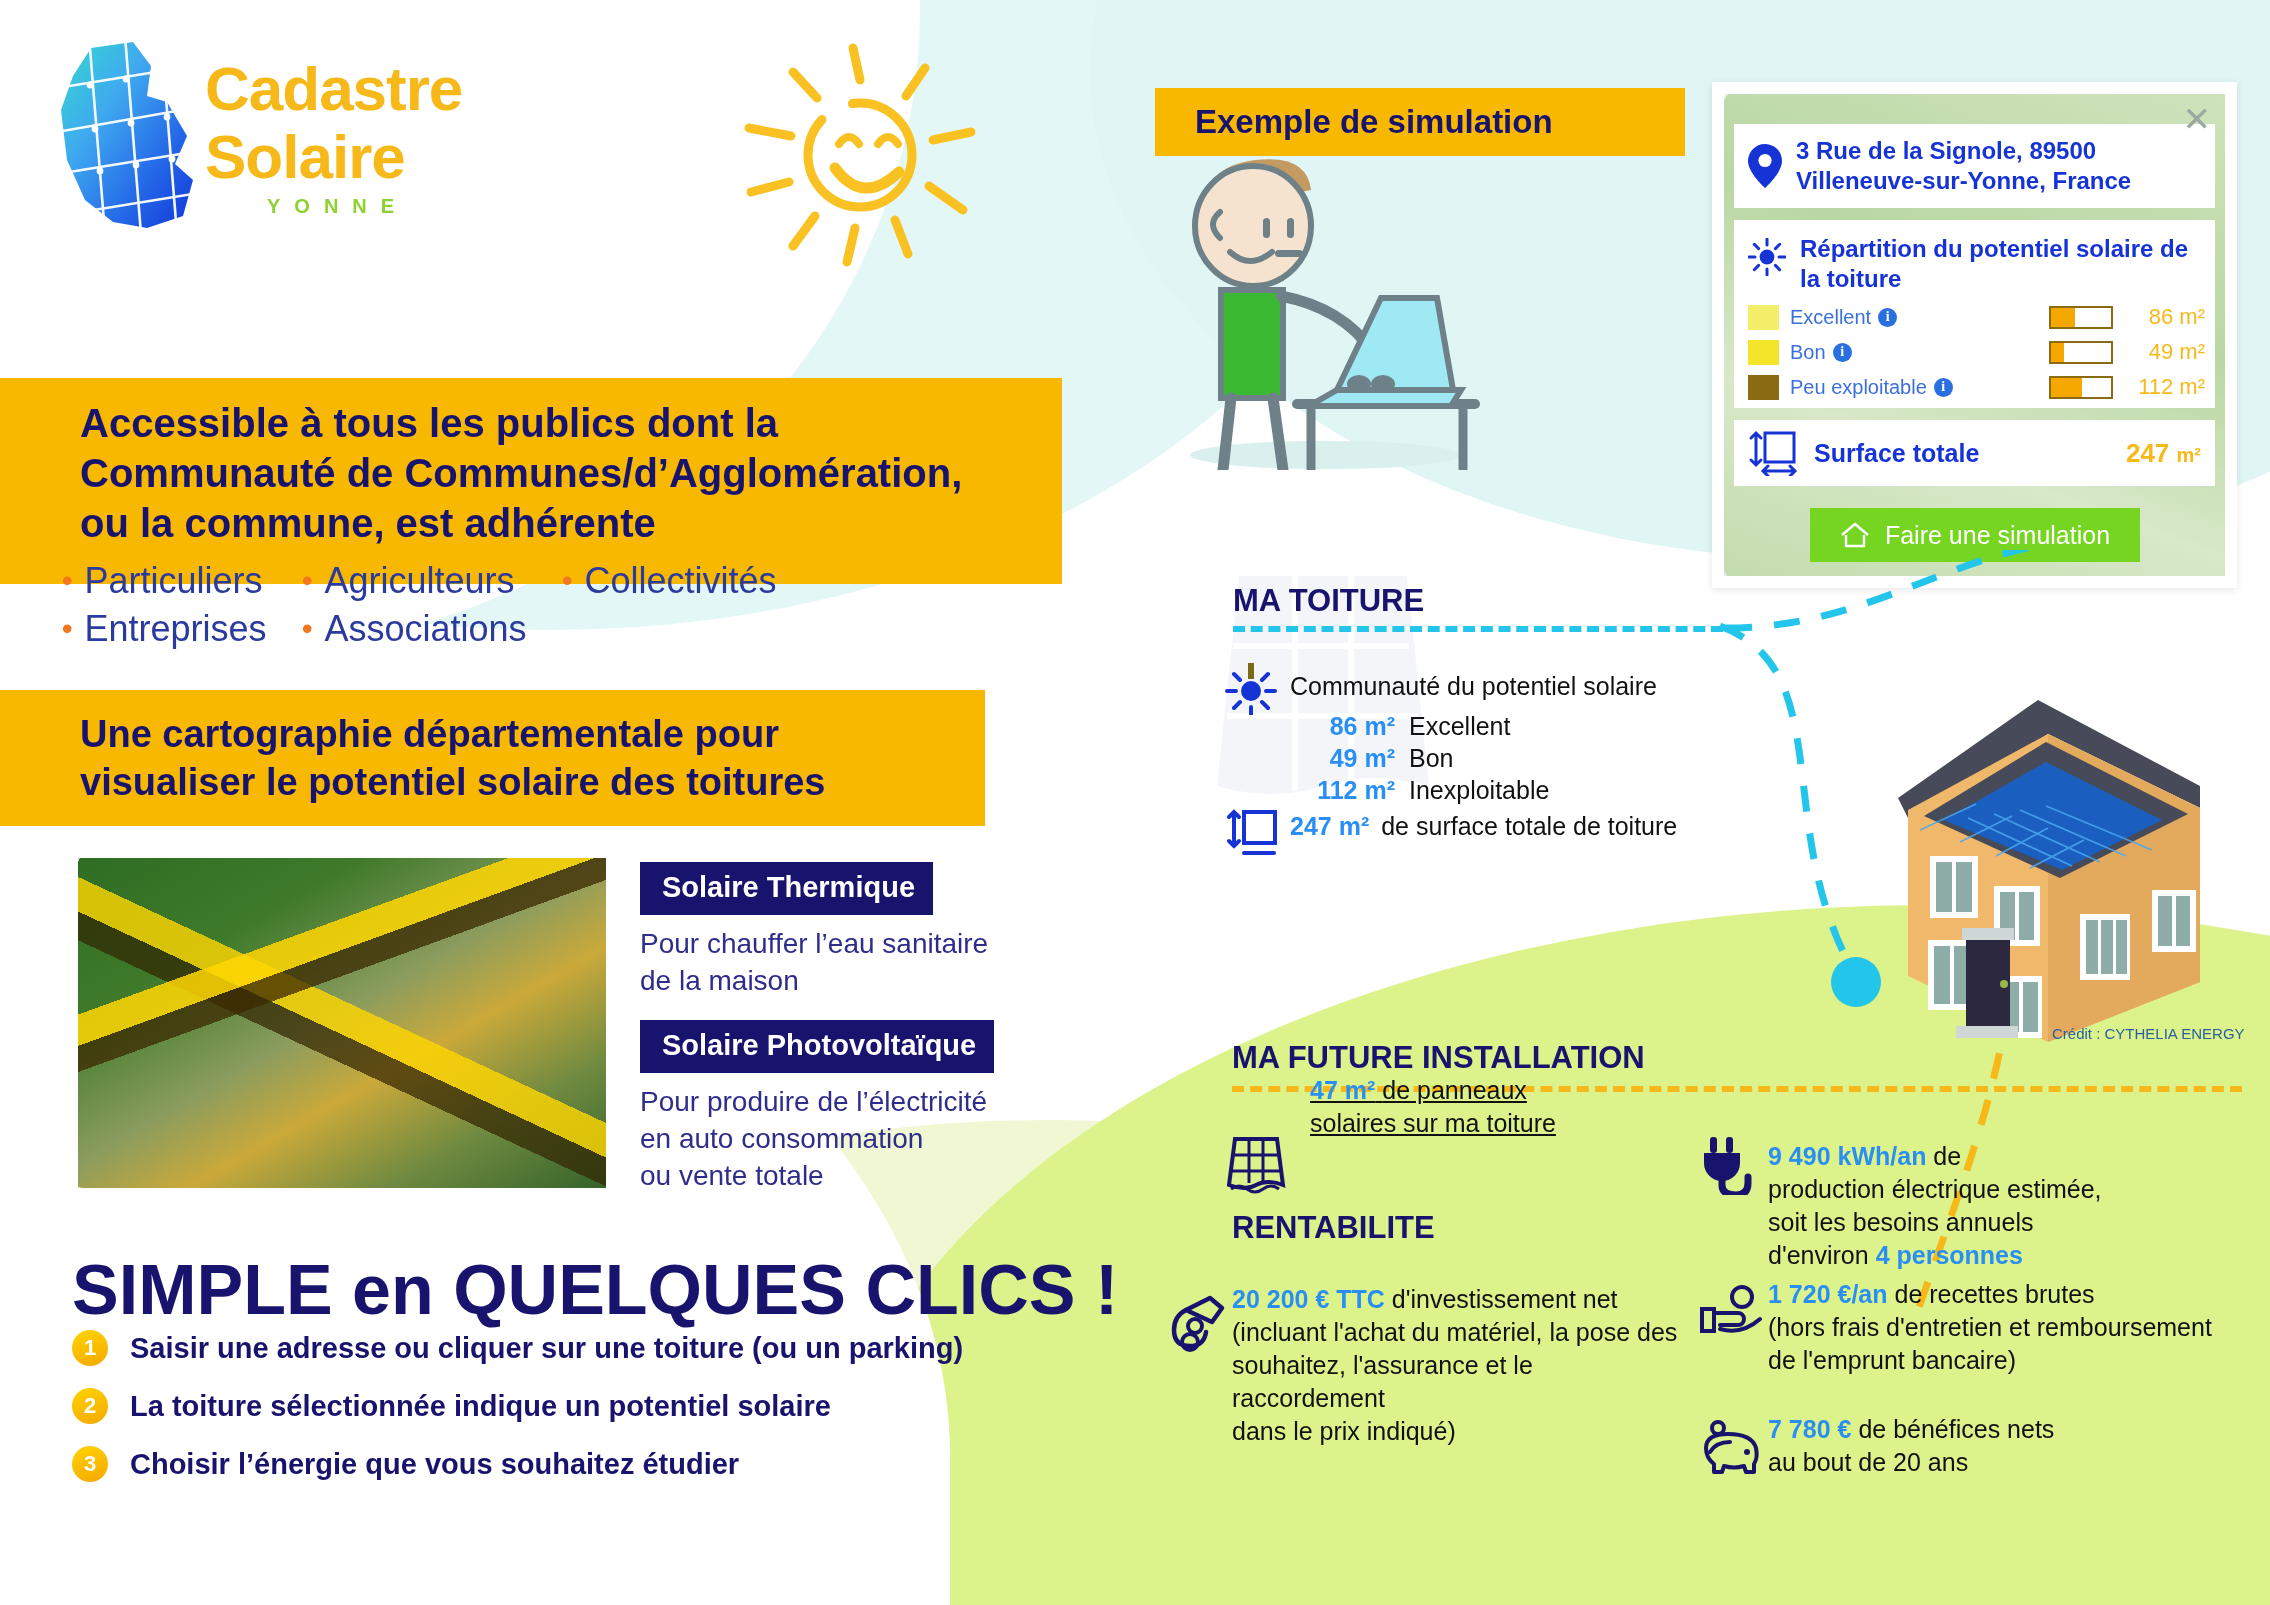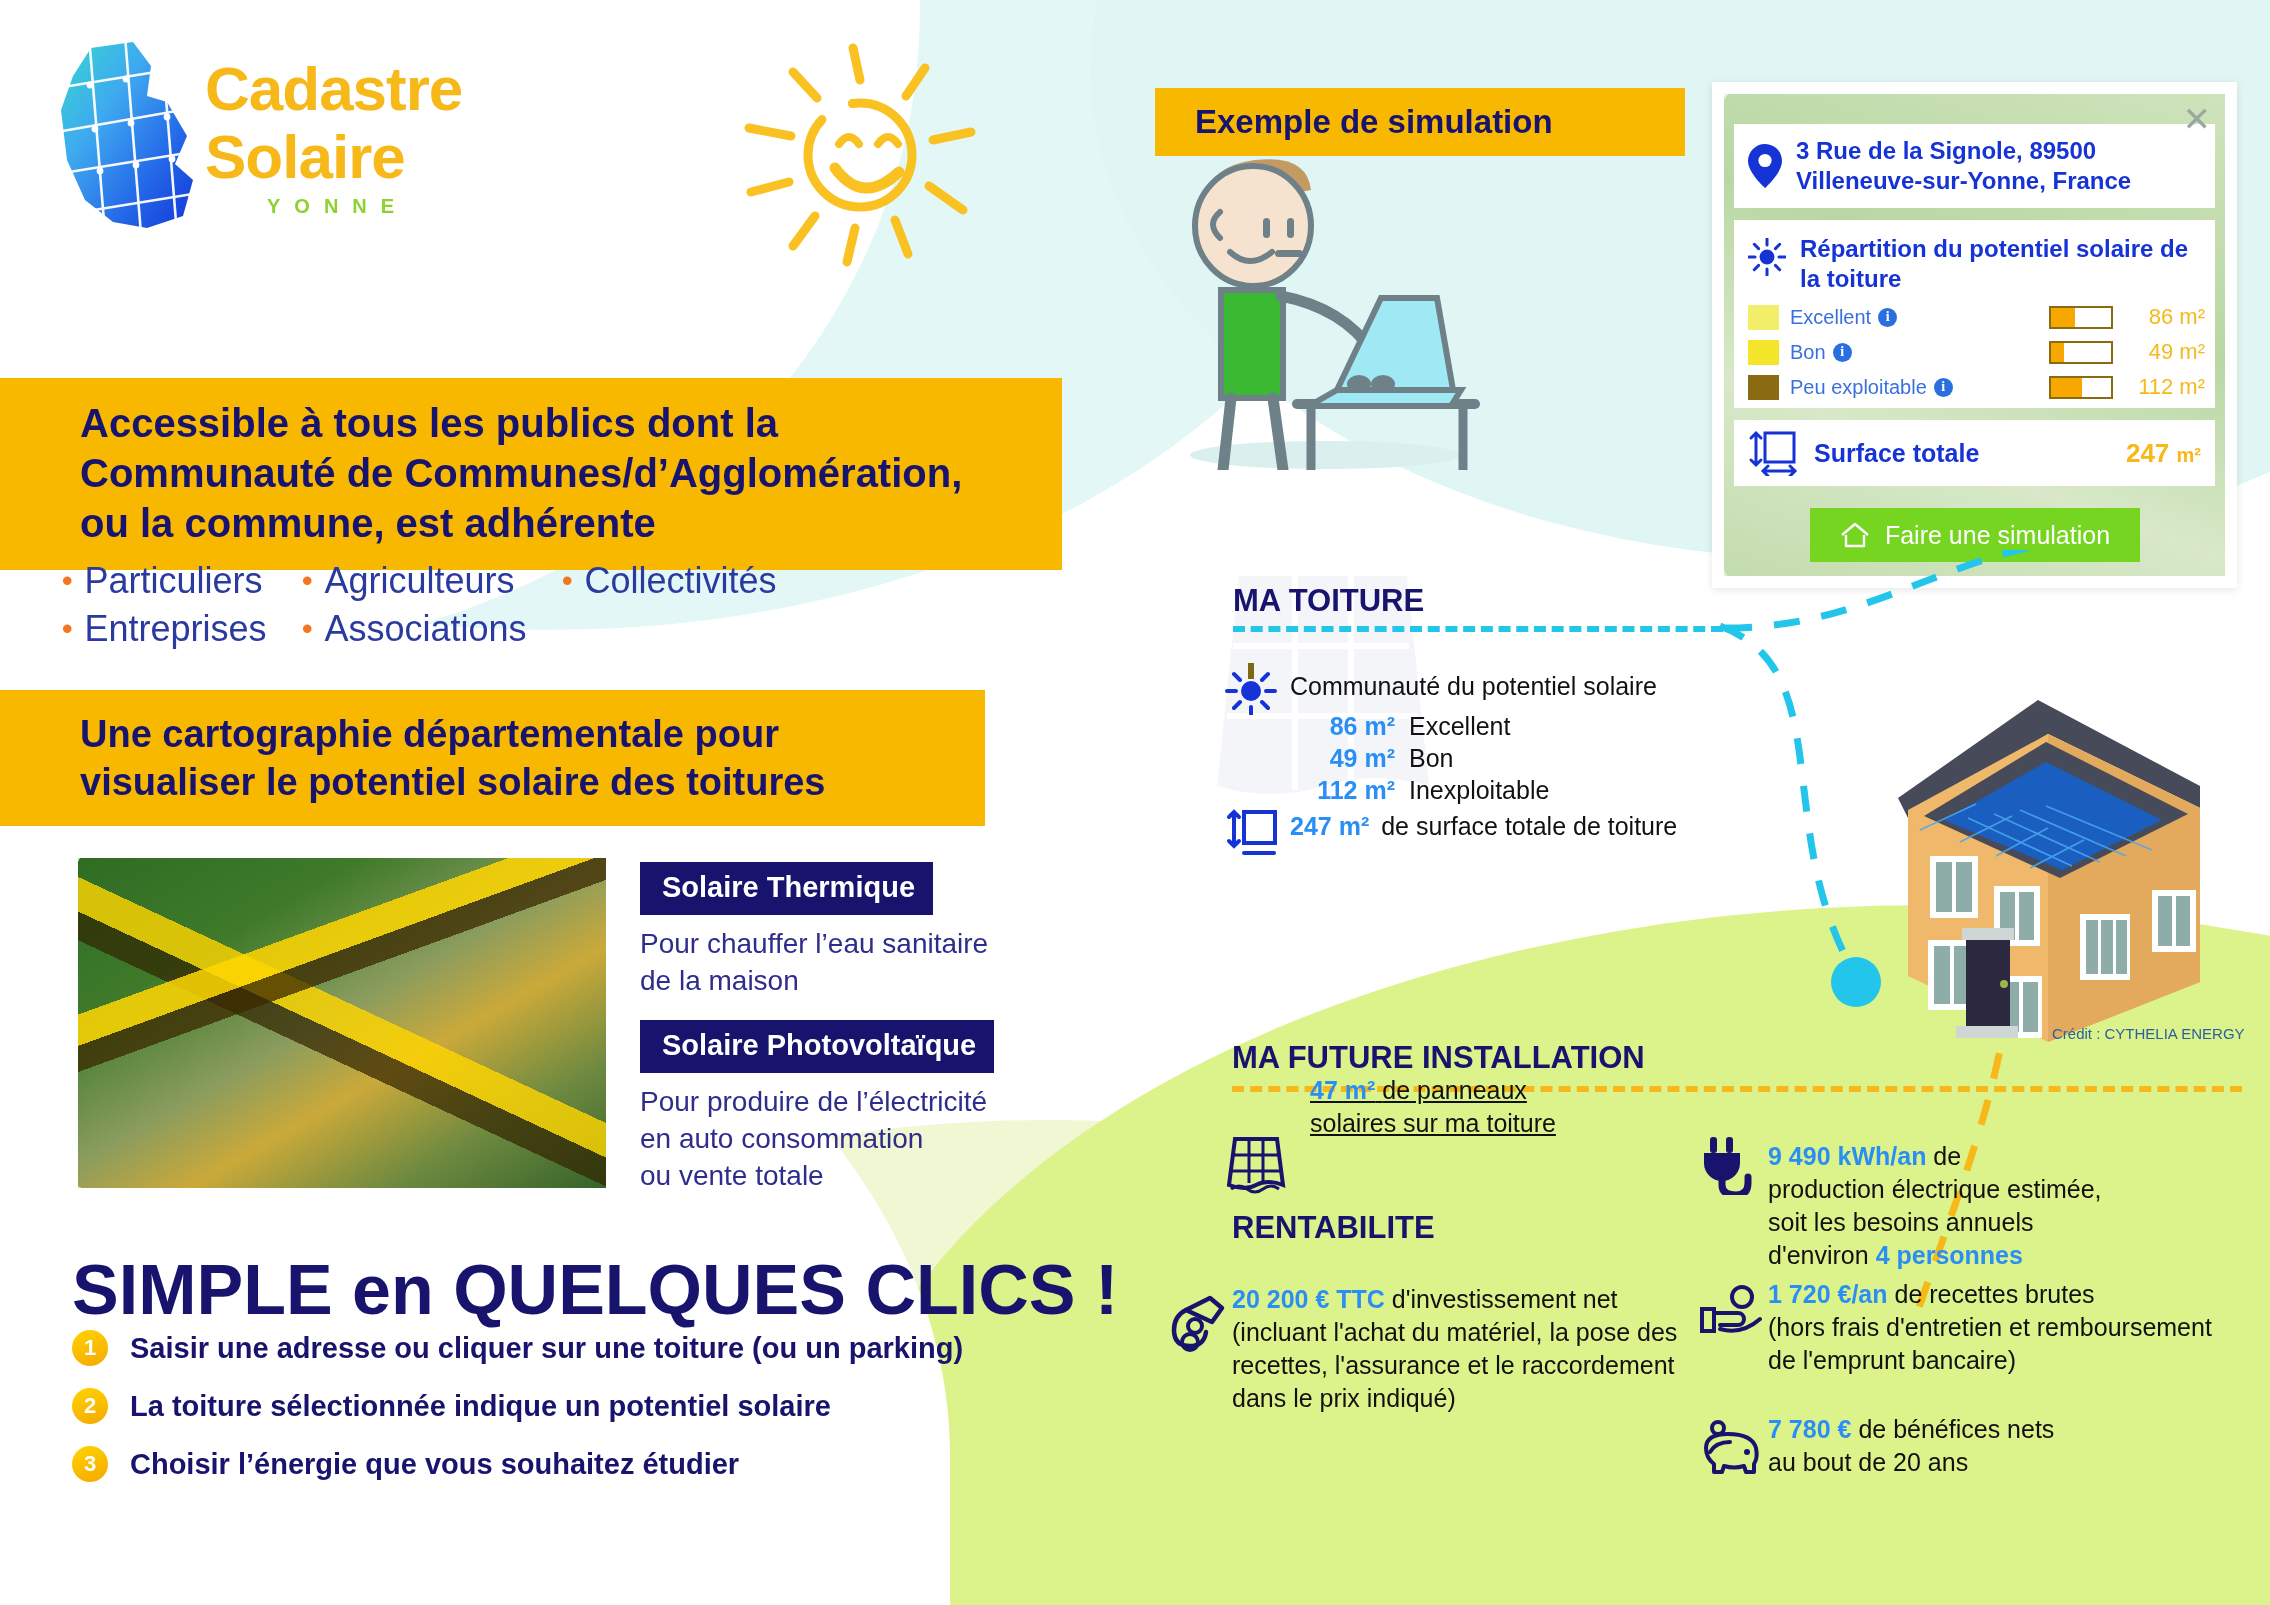--- a/index.html
+++ b/index.html
@@ -103,21 +103,21 @@
   .sim-surface .lbl { color:#1633d6; font-size:25px; font-weight:bold; }
   .sim-surface .val { margin-left:auto; color:#f6b919; font-size:26px; font-weight:bold; }
   .sim-surface .val small { font-size:20px; }
   .sim-btn {
     margin:22px auto 0; width:330px; height:54px; background:#76d521;
     display:flex; align-items:center; justify-content:center; gap:14px;
     color:#ffffff; font-size:25px;
   }
 
   
-  .banner1 { position:absolute; left:0; top:378px; width:1062px; padding:20px 0 22px 80px; background:#f9b800; }
+  .banner1 { position:absolute; left:0; top:378px; width:1062px; padding:20px 0 36px 80px; background:#f9b800; }
   .banner1 p { color:#18146e; font-size:40px; font-weight:bold; line-height:50px; }
   .bullets { position:absolute; left:62px; top:560px; width:900px; color:#2a2a8f; }
   .bul-row { display:flex; margin-bottom:6px; }
   .bul { display:flex; align-items:center; font-size:36px; color:#2a3a9e; }
   .bul b { color:#f07820; font-size:30px; margin-right:12px; line-height:1; }
   .bul-row .bul:nth-child(1){ width:240px; }
   .bul-row .bul:nth-child(2){ width:260px; }
 
   .banner2 { position:absolute; left:0; top:690px; width:985px; padding:20px 0 20px 80px; background:#f9b800; }
   .banner2 p { color:#18146e; font-size:38px; font-weight:bold; line-height:48px; }
@@ -564,21 +564,21 @@
 
   <svg class="icon-coin" viewBox="0 0 62 62">
     <path d="M18 20 q-12 6 -12 20 q0 16 16 16 q14 0 16 -14" stroke="#18146e" stroke-width="4.5" fill="none" stroke-linecap="round"></path>
     <path d="M18 20 l24 -12 l12 10 l-10 14 z" stroke="#18146e" stroke-width="4.5" fill="none" stroke-linejoin="round"></path>
     <circle cx="27" cy="36" r="7" stroke="#18146e" stroke-width="4" fill="none"></circle>
     <circle cx="22" cy="52" r="8" stroke="#18146e" stroke-width="4" fill="none"></circle>
   </svg>
   <div class="rt-text-1">
     <div><span class="hl">20 200 € TTC</span> <span>d'investissement net</span></div>
     <div>(incluant l'achat du matériel, la pose des</div>
-    <div>recettes, l'assurance et le raccordement</div>
+    <div>souhaitez, l'assurance et le raccordement</div>
     <div>dans le prix indiqué)</div>
   </div>
 
   <svg class="icon-hand" viewBox="0 0 62 56">
     <circle cx="42" cy="12" r="10" stroke="#18146e" stroke-width="4" fill="none"></circle>
     <path d="M2 24 h12 v22 h-12 z" stroke="#18146e" stroke-width="4" fill="none"></path>
     <path d="M16 28 h22 a6 6 0 0 1 0 12 h-18" stroke="#18146e" stroke-width="4" fill="none" stroke-linecap="round"></path>
     <path d="M20 44 q22 6 40 -10" stroke="#18146e" stroke-width="4" fill="none" stroke-linecap="round"></path>
   </svg>
   <div class="rt-text-2">

